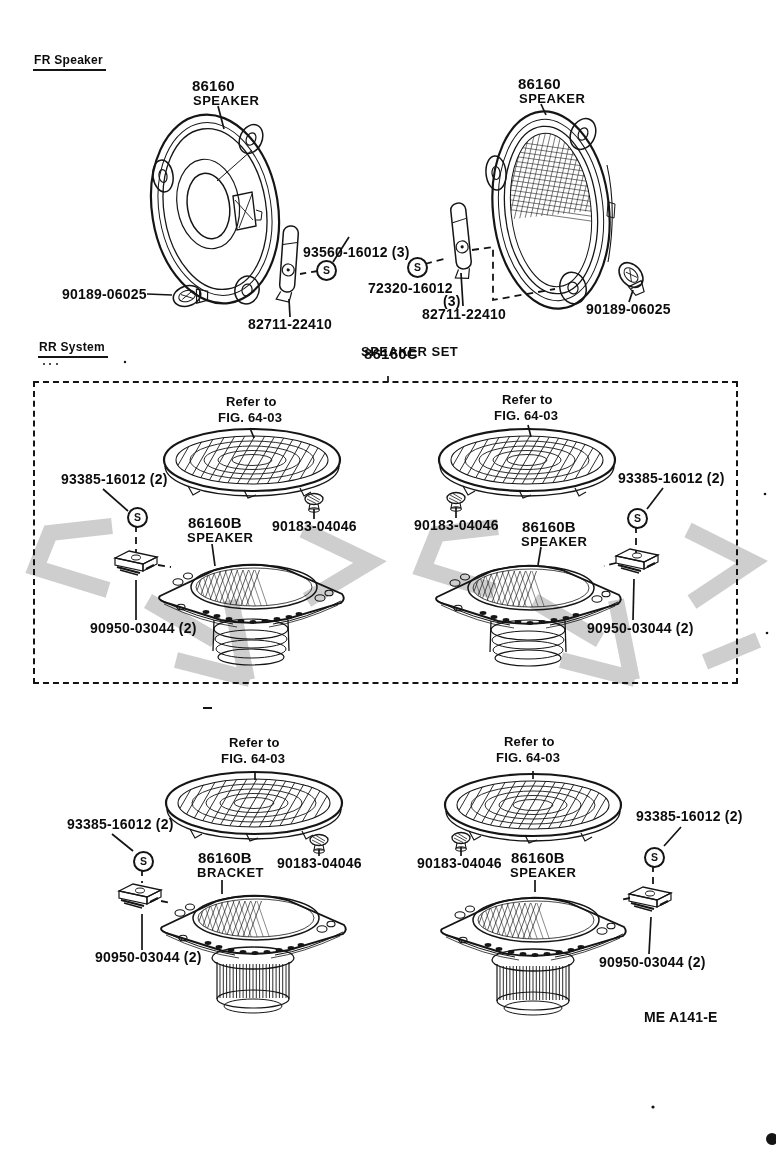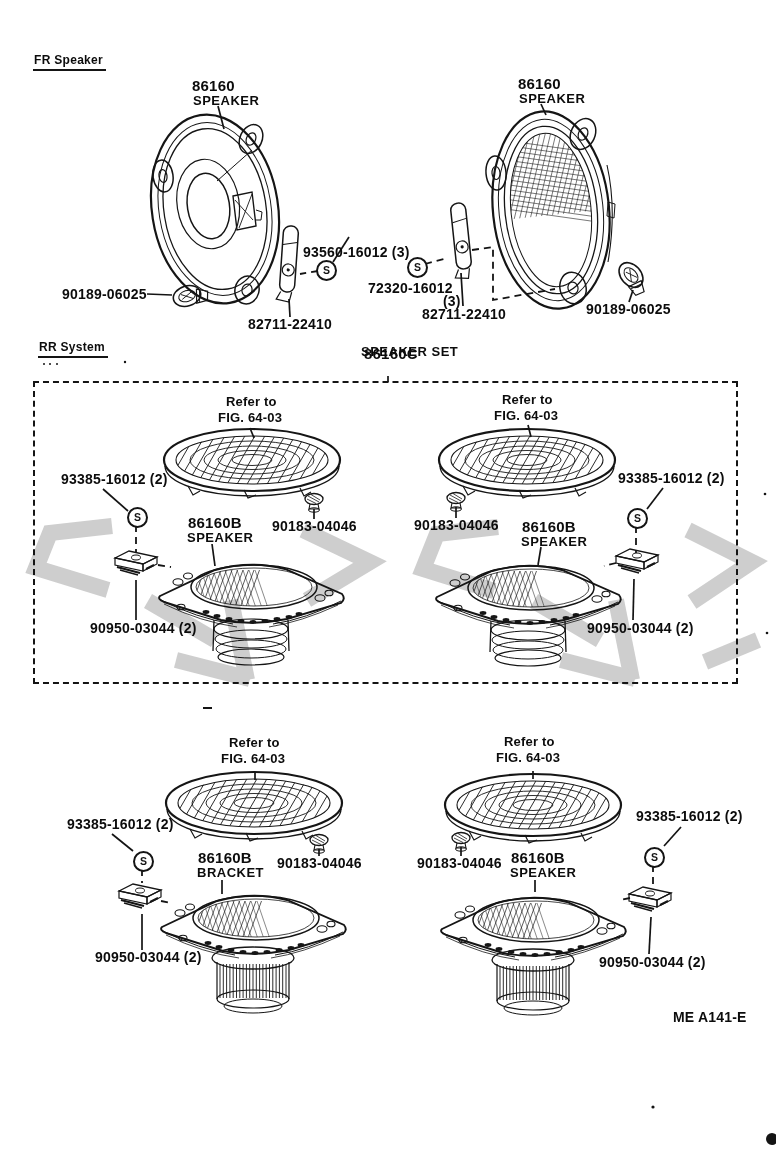--- a/index.html
+++ b/index.html
@@ -451,21 +451,21 @@
 <div class="lbl" style="left:636px;top:809px;">93385-16012 (2)</div>
 <div class="lbl" style="left:198px;top:850px;font-size:15px;">86160B</div>
 <div class="lbl sub" style="left:197px;top:866px;">BRACKET</div>
 <div class="lbl" style="left:511px;top:850px;font-size:15px;">86160B</div>
 <div class="lbl sub" style="left:510px;top:866px;">SPEAKER</div>
 <div class="lbl" style="left:277px;top:856px;">90183-04046</div>
 <div class="lbl" style="left:417px;top:856px;">90183-04046</div>
 <div class="lbl" style="left:95px;top:950px;">90950-03044 (2)</div>
 <div class="lbl" style="left:599px;top:955px;">90950-03044 (2)</div>
 
-<div class="lbl" style="left:673px;top:1010px;">ME A141-E</div>
+<div class="lbl" style="left:644px;top:1010px;">ME A141-E</div>
 
 <div class="smark" style="left:316px;top:260px;"><span>S</span></div>
 <div class="smark" style="left:407px;top:257px;"><span>S</span></div>
 <div class="smark" style="left:127px;top:507px;"><span>S</span></div>
 <div class="smark" style="left:627px;top:508px;"><span>S</span></div>
 <div class="smark" style="left:133px;top:851px;"><span>S</span></div>
 <div class="smark" style="left:644px;top:847px;"><span>S</span></div>
 
 </div>
 

